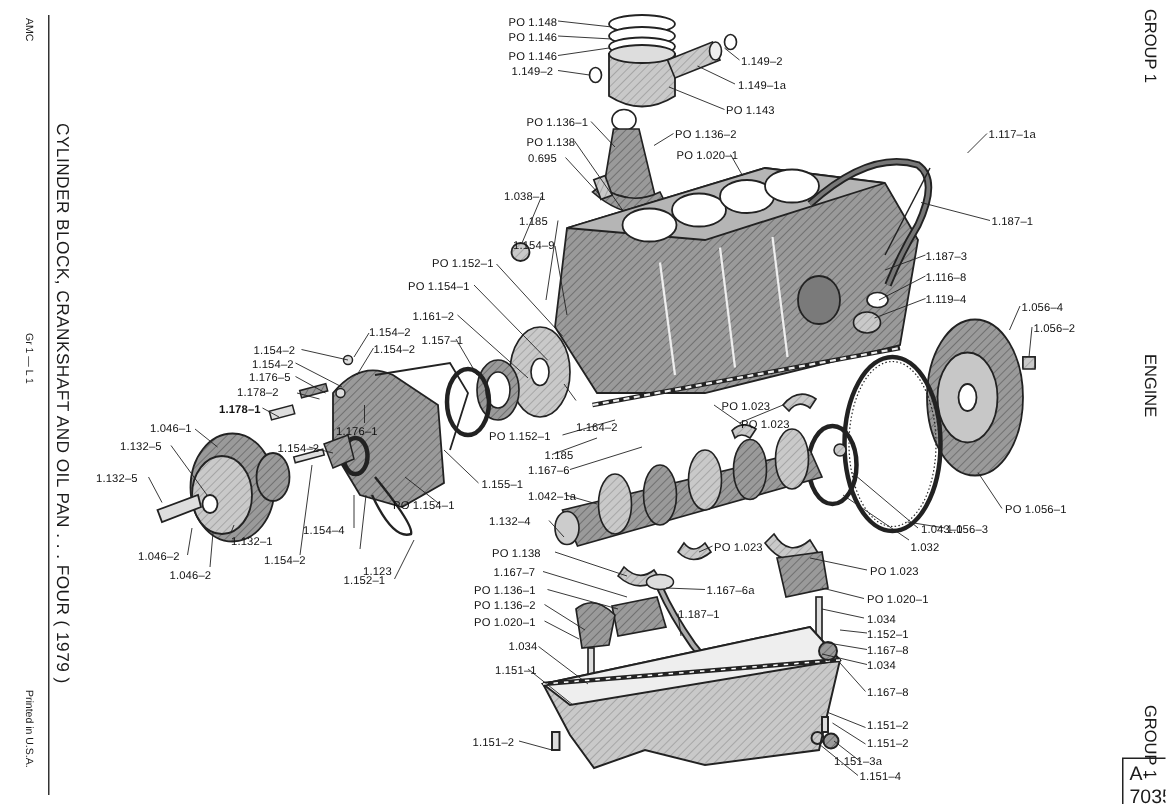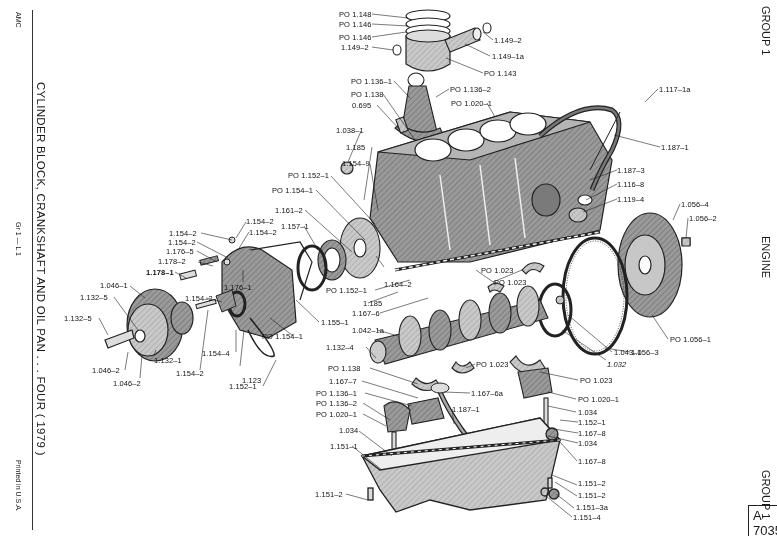--- a/index.html
+++ b/index.html
@@ -308,21 +308,21 @@
     <div class="lbl" style="left: 363px; top: 300px;">1.185</div>
     <div class="lbl" style="left: 352px; top: 310px;">1.167–6</div>
     <div class="lbl" style="left: 64px; top: 315px;">1.132–5</div>
     <div class="lbl" style="left: 321px; top: 319px;">1.155–1</div>
     <div class="lbl" style="left: 352px; top: 327px;">1.042–1a</div>
     <div class="lbl" style="left: 262px; top: 333px;">PO 1.154–1</div>
     <div class="lbl" style="left: 614px; top: 349px;">1.043–1</div>
     <div class="lbl" style="left: 631px; top: 349px;">1.056–3</div>
     <div class="lbl" style="left: 670px; top: 336px;">PO 1.056–1</div>
     <div class="lbl" style="left: 326px; top: 344px;">1.132–4</div>
-    <div class="lbl" style="left: 607px; top: 361px; font-style: italic;">1.032</div>
+    <div class="lbl" style="left: 607px; top: 361px;">1.032</div>
     <div class="lbl" style="left: 154px; top: 357px;">1.132–1</div>
     <div class="lbl" style="left: 202px; top: 350px;">1.154–4</div>
     <div class="lbl" style="left: 92px; top: 367px;">1.046–2</div>
     <div class="lbl" style="left: 176px; top: 370px;">1.154–2</div>
     <div class="lbl" style="left: 242px; top: 377px;">1.123</div>
     <div class="lbl" style="left: 113px; top: 380px;">1.046–2</div>
     <div class="lbl" style="left: 229px; top: 383px;">1.152–1</div>
     <div class="lbl" style="left: 476px; top: 361px;">PO 1.023</div>
     <div class="lbl" style="left: 328px; top: 365px;">PO 1.138</div>
     <div class="lbl" style="left: 580px; top: 377px;">PO 1.023</div>
@@ -336,15 +336,15 @@
     <div class="lbl" style="left: 316px; top: 411px;">PO 1.020–1</div>
     <div class="lbl" style="left: 452px; top: 406px;">1.187–1</div>
     <div class="lbl" style="left: 578px; top: 430px;">1.167–8</div>
     <div class="lbl" style="left: 578px; top: 440px;">1.034</div>
     <div class="lbl" style="left: 339px; top: 427px;">1.034</div>
     <div class="lbl" style="left: 330px; top: 443px; text-align: right;">1.151–1</div>
     <div class="lbl" style="left: 578px; top: 458px;">1.167–8</div>
     <div class="lbl" style="left: 578px; top: 480px;">1.151–2</div>
     <div class="lbl" style="left: 578px; top: 492px;">1.151–2</div>
     <div class="lbl" style="left: 315px; top: 491px;">1.151–2</div>
-    <div class="lbl" style="left: 576px; top: 504px;">1.151–3a</div>
+    <div class="lbl" style="left: 556px; top: 504px;">1.151–3a</div>
     <div class="lbl" style="left: 573px; top: 514px;">1.151–4</div>
   </div>
 
 </body></html>

